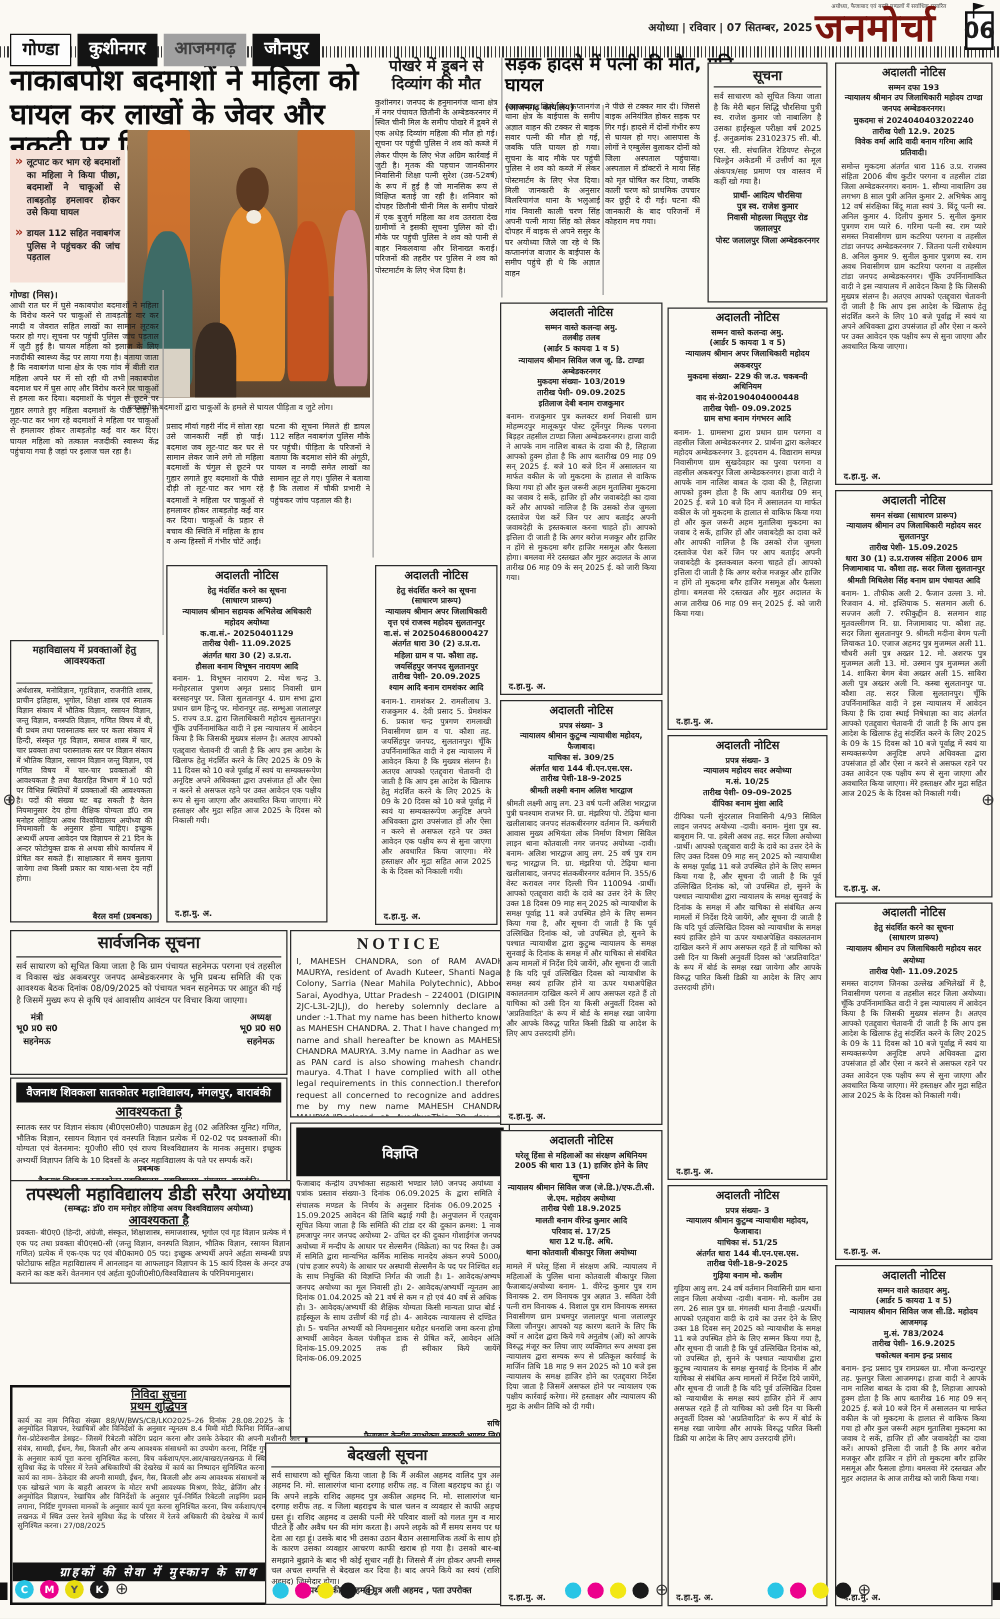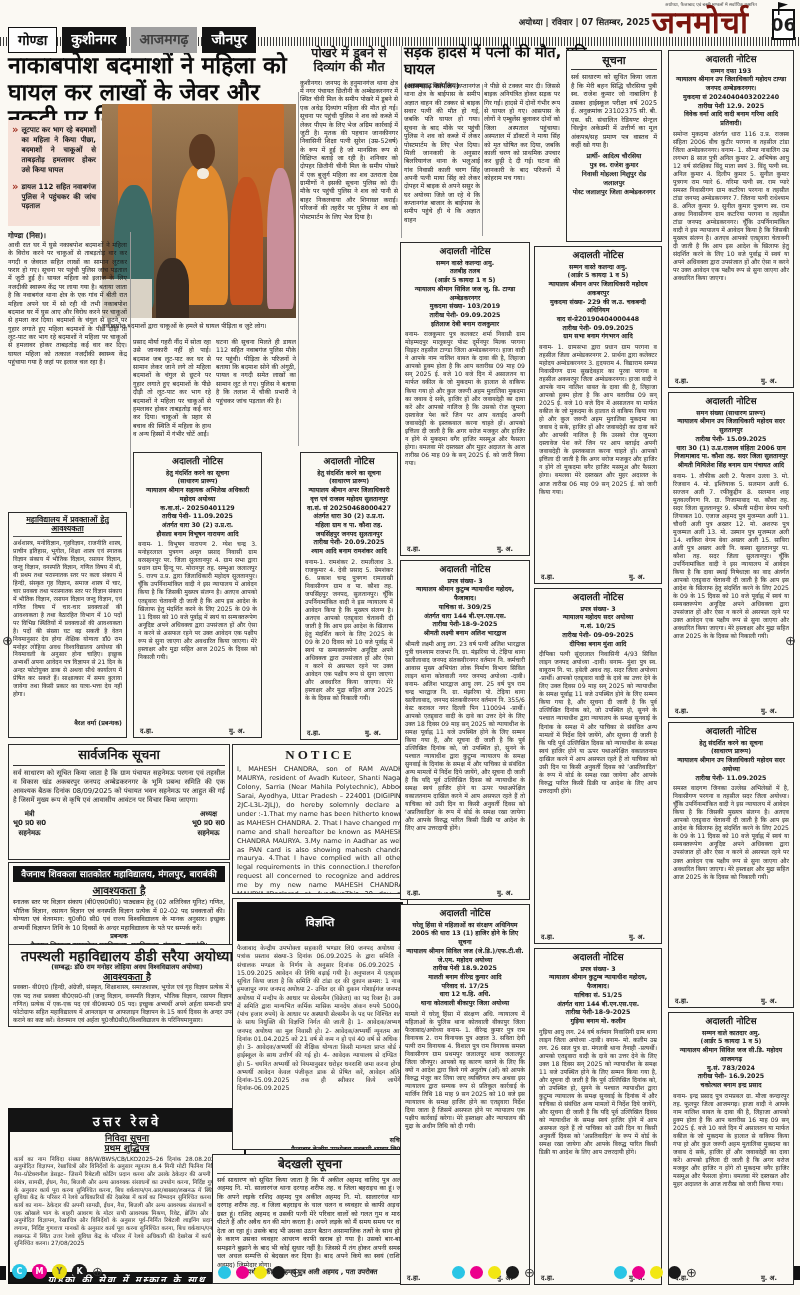--- a/index.html
+++ b/index.html
@@ -20,21 +20,21 @@
   .mast-tag { font-size:4.5px; color:#444; text-align:center; }
   .pagebox { width:23px; height:31px; border:2px solid #111; font-size:18px; font-weight:bold;
              display:flex; align-items:center; justify-content:center; background:#fff; }
   .flag { width:10px; height:13px; background:#111; clip-path:polygon(0 0,100% 20%,15% 45%,15% 100%,0 100%); }
   .hline { font-weight:900; line-height:1.16; color:#0d0d0d; }
   .txt { font-size:6.3px; line-height:1.33; text-align:justify; color:#1d1d1d; }
   .box { border:1px solid #2c2c2c; padding:3px 4px; overflow:hidden; background:#fbf9f3; }
   .ntitle { text-align:center; font-weight:bold; font-size:9px; line-height:1.2; }
   .nhead { text-align:center; font-size:6.3px; font-weight:bold; white-space:pre-line; line-height:1.38; margin:2px 0; }
   .nbody { font-size:6.1px; line-height:1.32; text-align:justify; }
-  .nfoot { position:absolute; left:6px; right:16px; bottom:2px; display:flex; justify-content:space-between;
+  .nfoot { position:absolute; left:6px; right:6px; bottom:2px; display:flex; 
            font-size:6.5px; font-weight:bold; background:inherit; }
   .bullets { background:#f6e1d8; padding:5px 4px; }
   .bullet-item { display:flex; gap:3px; margin-bottom:7px; }
   .bmark { color:#a33425; font-weight:900; font-size:10px; line-height:1; }
   .btext { font-size:7.1px; font-weight:bold; line-height:1.4; text-align:justify; }
   .photo { background:linear-gradient(180deg,#a07c53 0%,#7d5f41 55%,#5c452f 100%); overflow:hidden; }
   .ph { position:absolute; }
   .caption { font-size:6.4px; line-height:1.3; }
   .byline { font-size:7.3px; font-weight:bold; }
   .sec-h { font-weight:bold; text-align:center; line-height:1.15; }
@@ -119,21 +119,21 @@
   <div class="abs box" style="left:566px; top:50px; width:96px; height:192px;">
     <div class="ntitle" style="font-size:11px; border-bottom:1px solid #333; padding-bottom:2px;">सूचना</div>
     <div class="txt" style="font-size:6.4px; margin-top:3px;">सर्व साधारण को सूचित किया जाता है कि मेरी बहन सिद्धि चौरसिया पुत्री स्व. राजेश कुमार जो नाबालिग है उसका हाईस्कूल परीक्षा वर्ष 2025 ई. अनुक्रमांक 23102375 सी. बी. एस. सी. संचालित रेडियण्ट सेन्ट्रल चिल्ड्रेन अकेडमी में उत्तीर्ण का मूल अंकपत्र/सह प्रमाण पत्र वास्तव में कहीं खो गया है।</div>
     <div class="signc" style="font-size:6.4px; margin-top:2px;">प्रार्थी- आदित्य चौरसिया
 पुत्र स्व. राजेश कुमार
 निवासी मोहल्ला मिलुपुर रोड जलालपुर
 पोस्ट जलालपुर जिला अम्बेडकरनगर</div>
   </div>
 
   <div class="abs box" style="left:8px; top:512px; width:119px; height:226px;">
-    <div class="sec-h" style="font-size:7.8px; border-bottom:1px solid #555; padding-bottom:2px;text-decoration:underline;">महाविद्यालय में प्रवक्ताओं हेतु आवश्यकता</div>
+    <div class="sec-h" style="font-size:7.8px; border-bottom:1px solid #555; padding-bottom:12px;">महाविद्यालय में प्रवक्ताओं हेतु आवश्यकता</div>
     <div class="txt" style="font-size:6.0px; margin-top:2px; height:180px; overflow:hidden;">अर्थशास्त्र, मनोविज्ञान, गृहविज्ञान, राजनीति शास्त्र, प्राचीन इतिहास, भूगोल, शिक्षा शास्त्र एवं स्नातक विज्ञान संकाय में भौतिक विज्ञान, रसायन विज्ञान, जन्तु विज्ञान, वनस्पति विज्ञान, गणित विषय में बी, बी प्रथम तथा परास्नातक स्तर पर कला संकाय में हिन्दी, संस्कृत गृह विज्ञान, समाज शास्त्र में चार, चार प्रवक्ता तथा परास्नातक स्तर पर विज्ञान संकाय में भौतिक विज्ञान, रसायन विज्ञान जन्तु विज्ञान, एवं गणित विषय में चार-चार प्रवक्ताओं की आवश्यकता है तथा बैठारहित विभाग में 10 पदों पर विभिन्न स्थितियों में प्रवक्ताओं की आवश्यकता है। पदों की संख्या घट बढ़ सकती है वेतन नियमानुसार देय होगा शैक्षिक योग्यता डॉ0 राम मनोहर लोहिया अवध विश्वविद्यालय अयोध्या की नियमावली के अनुसार होना चाहिए। इच्छुक अभ्यर्थी अपना आवेदन पत्र विज्ञापन से 21 दिन के अन्दर फोटोयुक्त डाक से अथवा सीधे कार्यालय में प्रेषित कर सकते हैं। साक्षात्कार में समय बुलाया जायेगा तथा किसी प्रकार का यात्रा-भत्ता देय नहीं होगा।</div>
     <div class="sign r signr" style="font-size:6.4px;">बैरल वर्मा (प्रबन्धक)</div>
   </div>
 
   <div class="abs box" style="left:8px; top:744px; width:222px; height:116px; border-width:1px;">
     <div class="sec-h" style="font-size:13px; border-bottom:1px solid #333; padding-bottom:2px;">सार्वजनिक सूचना</div>
     <div class="txt" style="font-size:6.9px; margin-top:3px;">सर्व साधारण को सूचित किया जाता है कि ग्राम पंचायत सहनेमऊ परगना एवं तहसील व विकास खंड अकबरपुर जनपद अम्बेडकरनगर के भूमि प्रबन्ध समिति की एक आवश्यक बैठक दिनांक 08/09/2025 को पंचायत भवन सहनेमऊ पर आहुत की गई है जिसमें मुख्य रूप से कृषि एवं आवासीय आवंटन पर विचार किया जाएगा।</div>
     <div style="display:flex; justify-content:space-between; margin-top:4px;">
       <div class="signc">मंत्री
 भू0 प्र0 स0
@@ -154,21 +154,20 @@
 
   <div class="abs box" style="left:8px; top:944px; width:238px; height:83px;">
     <div class="sec-h" style="font-size:14px;">तपस्थली महाविद्यालय डीडी सरैया अयोध्या</div>
     <div class="sec-h" style="font-size:6.5px;">(सम्बद्ध: डॉ0 राम मनोहर लोहिया अवध विश्वविद्यालय अयोध्या)</div>
     <div class="sec-h underl" style="font-size:9.5px;">आवश्यकता है</div>
     <div class="txt" style="font-size:6.1px; margin-top:1px; height:56px; overflow:hidden;">प्रवक्ता- बी0ए0 (हिन्दी, अंग्रेजी, संस्कृत, शिक्षाशास्त्र, समाजशास्त्र, भूगोल एवं गृह विज्ञान प्रत्येक में एक-एक पद तथा प्रवक्ता बी0एस0-सी (जन्तु विज्ञान, वनस्पति विज्ञान, भौतिक विज्ञान, रसायन विज्ञान एवं गणित) प्रत्येक में एक-एक पद एवं बी0काम0 05 पद। इच्छुक अभ्यर्थी अपने अर्हता सम्बन्धी प्रपत्र दो फोटोग्राफ सहित महाविद्यालय में आनलाइन या आफलाइन विज्ञापन के 15 कार्य दिवस के अन्दर उपलब्ध कराने का कष्ट करें। वेतनमान एवं अर्हता यू0जी0सी0/विश्वविद्यालय के परिनियमानुसार।</div>
     <div class="signr">प्रबन्धक  9452288019</div>
   </div>
 
   <div class="abs box" style="left:8px; top:1108px; width:238px; height:176px; border:2px solid #111; padding:0;">
-    <div class="barhead" style="font-size:13px; letter-spacing:3px; padding:2px;">उत्तर रेलवे</div>
     <div class="sec-h underl" style="font-size:9px; margin-top:1px;">निविदा सूचना</div>
     <div class="sec-h underl" style="font-size:9px;">प्रथम शुद्धिपत्र</div>
     <div class="txt" style="font-size:5.8px; padding:2px 4px; height:118px; overflow:hidden;">कार्य का नाम निविदा संख्या 88/W/BWS/CB/LKO2025–26 दिनांक 28.08.2025 के लिए अनुमोदित विज्ञापन, रेखाचित्रों और विनिर्देशों के अनुसार न्यूनतम 8.4 मिमी मोटी फिनिश निर्मित–आधारित गैस–प्रोटेक्शनील डेसइट– जिसमें रिबेटली कोटिंग प्रदान करना और उसके ठेकेदार की अपनी मशीनरी और संयंत्र, सामग्री, ईंधन, गैस, बिजली और अन्य आवश्यक संसाधनों का उपयोग करना, निर्दिष्ट गुणवत्ता मानकों के अनुसार कार्य पूरा करना सुनिश्चित करना, बिच वर्कशाप/एन.आर/बाखरा/लखनऊ में स्थित उत्तर रेलवे सुविधा केंद्र के परिसर में रेलवे अधिकारियों की देखरेख में कार्य का निष्पादन सुनिश्चित करना। के स्वार पर कार्य का नाम– ठेकेदार की अपनी सामग्री, ईंधन, गैस, बिजली और अन्य आवश्यक संसाधनों का उपयोग कर एक खोखले भाग के बाहरी आवरण के मोटर सभी आवश्यक मिश्रण, रिवेट, ब्रेजिंग और कोटिंग सहित अनुमोदित विज्ञापन, रेखाचित्र और विनिर्देशों के अनुसार पूर्व–निर्मित रिबेटली लाइनिंग प्रदान करना और लगाना, निर्दिष्ट गुणवत्ता मानकों के अनुसार कार्य पूरा करना सुनिश्चित करना, बिच वर्कशाप/एन.आर/बाखरा/लखनऊ में स्थित उत्तर रेलवे सुविधा केंद्र के परिसर में रेलवे अधिकारी की देखरेख में कार्य का निष्पादन सुनिश्चित करना।  27/08/2025</div>
     <div class="barhead" style="font-size:9.5px; font-style:italic; letter-spacing:2px; padding:1px;">ग्राहकों की सेवा में मुस्कान के साथ</div>
   </div>
 
   <div class="abs box" style="left:232px; top:744px; width:176px; height:150px;">
     <div class="sec-h" style="font-size:13px; letter-spacing:3px; font-family:'Liberation Serif',serif;">NOTICE</div>
     <div class="txt" style="font-size:6.6px; margin-top:2px; line-height:1.36;">I, MAHESH CHANDRA, son of RAM AVADH MAURYA, resident of Avadh Kuteer, Shanti Nagar Colony, Sarria (Near Mahila Polytechnic), Abboo Sarai, Ayodhya, Uttar Pradesh – 224001 (DIGIPIN: 2JC-L3L-2JLJ), do hereby solemnly declare as under :-1.That my name has been hitherto known as MAHESH CHANDRA. 2. That I have changed my name and shall hereafter be known as MAHESH CHANDRA MAURYA. 3.My name in Aadhar as well as PAN card is also showing mahesh chandra maurya. 4.That I have complied with all other legal requirements in this connection.I therefore request all concerned to recognize and address me by my new name MAHESH CHANDRA MAURYA."Declared at AyodhyaThis 29 day of August, 2025 (Signature) MAHESH CHANDRA (Old Name &amp; Signature)</div>
   </div>

